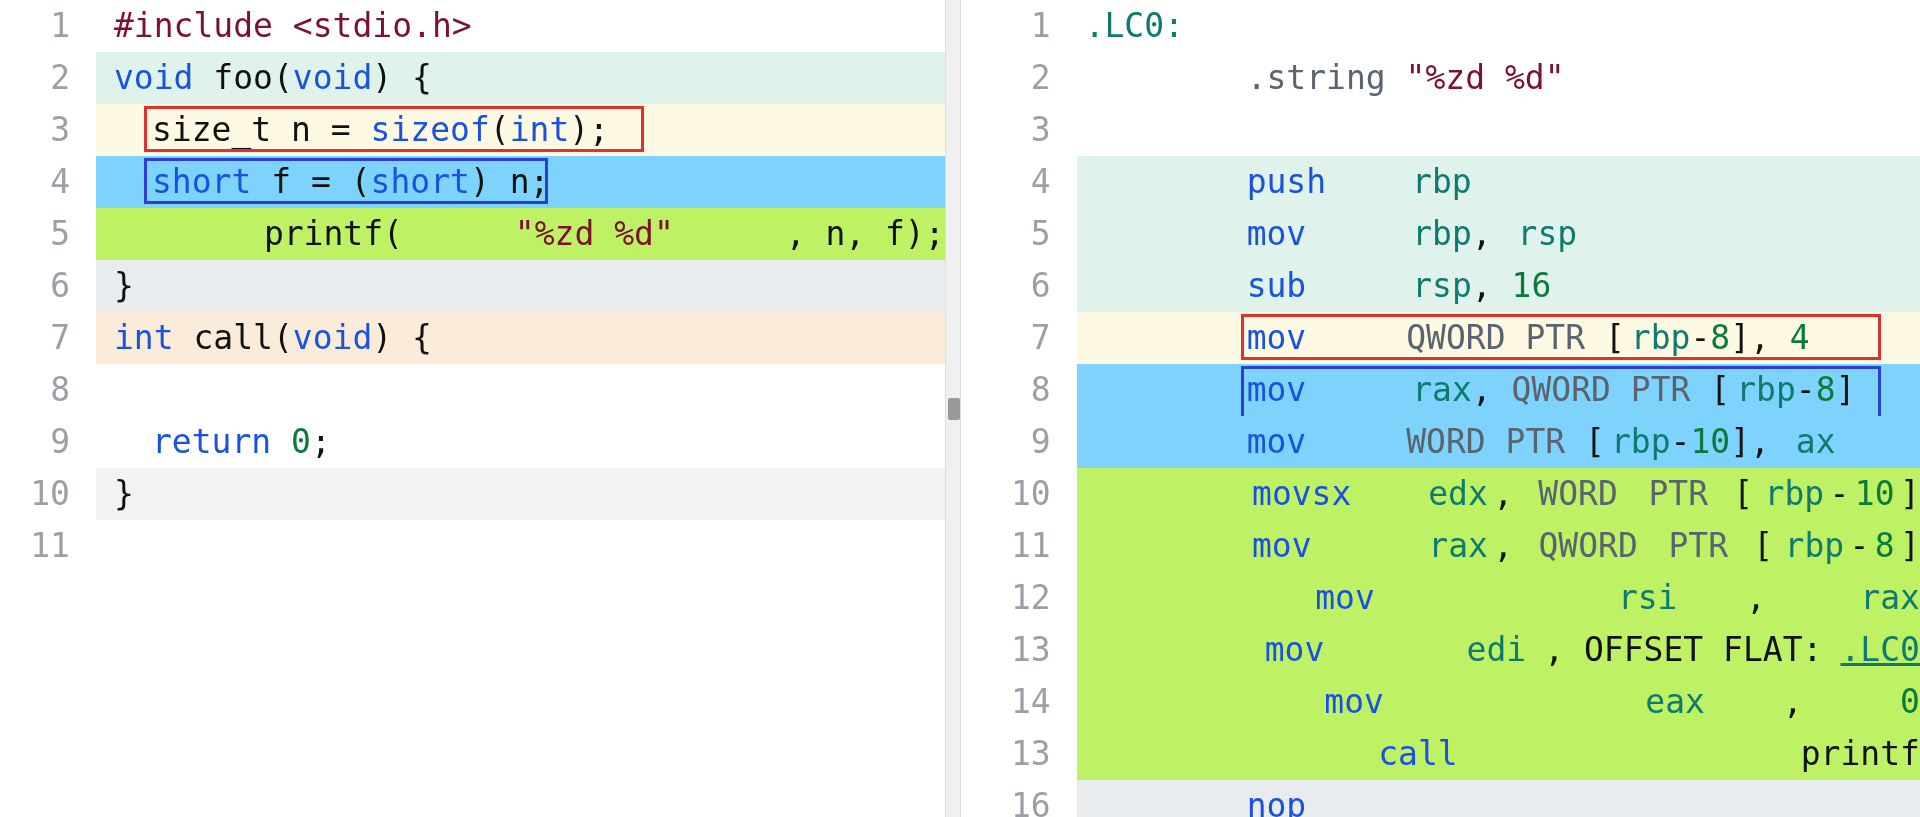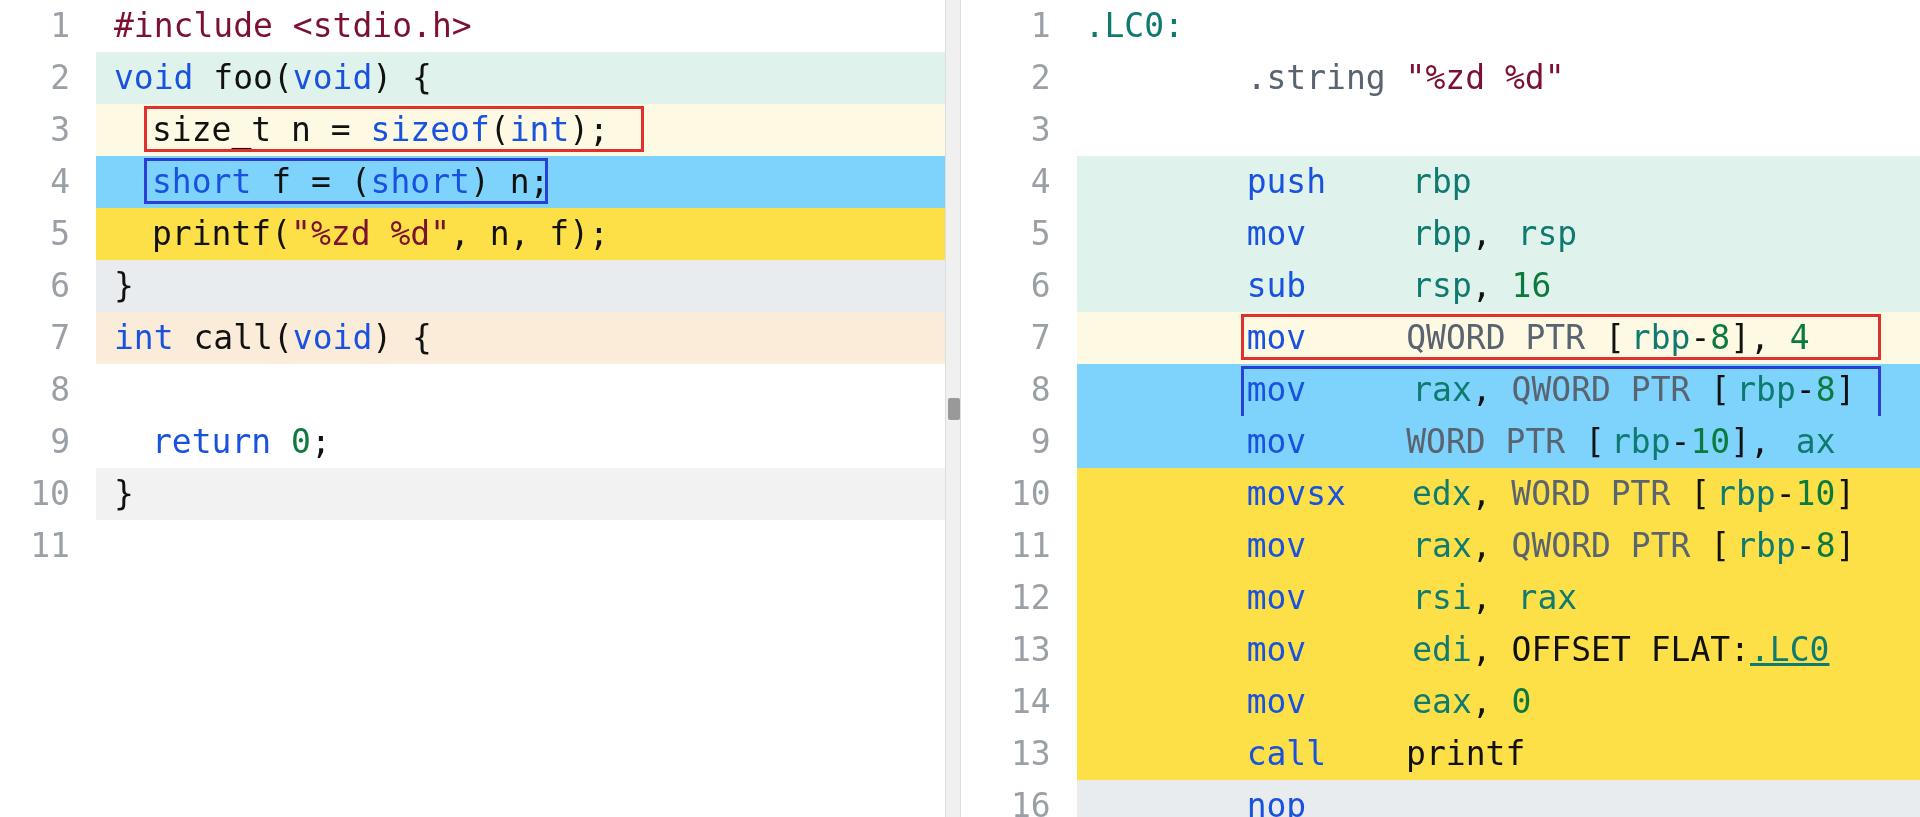--- a/index.html
+++ b/index.html
@@ -14,21 +14,21 @@
   .code { font-size: 33px; line-height: 52px; }
   .row { display: flex; align-items: stretch; height: 52px; white-space: pre; }
   .gutter { width: 96px; text-align: right; padding-right: 26px; color: #9aa0a6; user-select: none; }
   .right .gutter { width: 116px; }
   .content { flex: 1; position: relative; display: flex; align-items: center; }
 
   .bg-none   { background: #ffffff; }
   .bg-teal   { background: #dff3ec; }
   .bg-yellow { background: #fdf9e3; }
   .bg-blue   { background: #7dd3fc; }
-  .bg-red    { background: #fde047; }
+  .bg-red    { background: #bef264; justify-content: space-between; }
   .bg-slate  { background: #e8ecef; }
   .bg-peach  { background: #fbecd9; }
   .bg-gray   { background: #f2f2f2; }
 
   .tok-plain  { color: #111; }
   .tok-kw     { color: #1a52e0; }
   .tok-pre    { color: #7b1030; }
   .tok-str    { color: #7b1030; }
   .tok-num    { color: #0b7a3c; }
   .tok-reg    { color: #0f7a6f; margin-left: 6px; }

